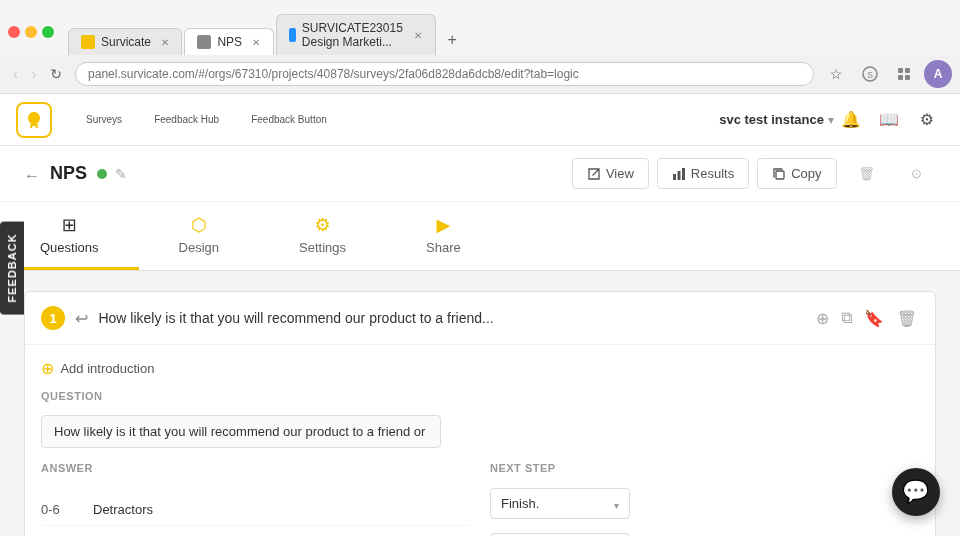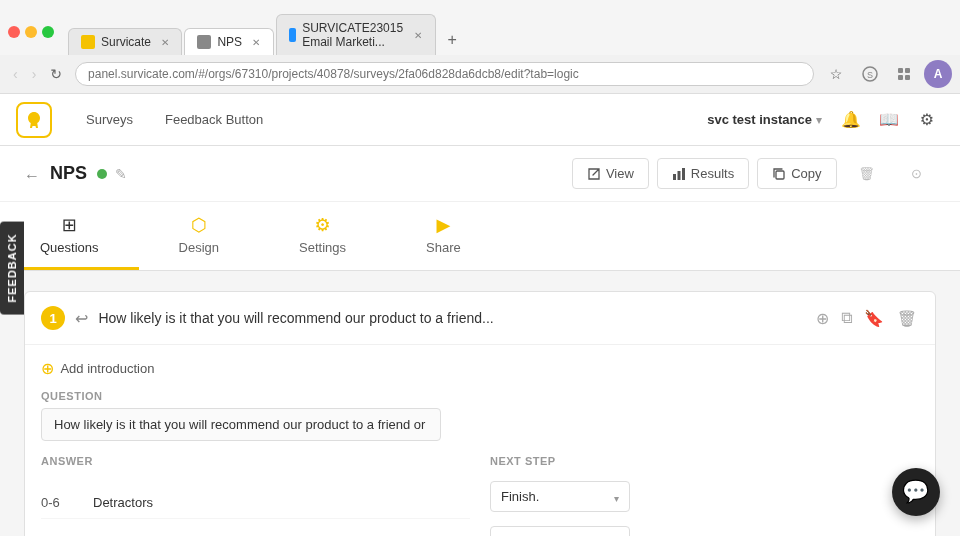--- a/index.html
+++ b/index.html
@@ -23,23 +23,23 @@
     .url-bar { flex: 1; background: #fff; border: 1px solid #ccc; border-radius: 20px; padding: 4px 12px; font-size: 12px; color: #737373; }
     .toolbar-icons { display: flex; gap: 6px; align-items: center; }
     .toolbar-icon { width: 28px; height: 28px; display: flex; align-items: center; justify-content: center; border-radius: 50%; cursor: pointer; font-size: 14px; color: #555; }
     .profile-avatar { width: 28px; height: 28px; border-radius: 50%; background: #8e7cc3; display: flex; align-items: center; justify-content: center; color: #fff; font-size: 12px; font-weight: bold; cursor: pointer; }
 
     
     .app-header { background: #fff; border-bottom: 1px solid #e0e0e0; display: flex; align-items: center; padding: 0 16px; height: 52px; }
     .logo { width: 36px; height: 36px; background: #fff; border: 2px solid #f5c200; border-radius: 8px; display: flex; align-items: center; justify-content: center; margin-right: 20px; }
     .logo svg { width: 22px; height: 22px; }
     .nav-links { display: flex; gap: 4px; }
-    .nav-link { padding: 8px 14px; font-size: 13px; color: #555; cursor: pointer; border-radius: 4px; white-space: nowrap; }
+    .nav-link { padding: 8px 14px; font-size: 10px; color: #555; cursor: pointer; border-radius: 4px; white-space: nowrap; }
     .upgrade-btn { background: #f5c200; color: #000; font-weight: 700; border: none; padding: 10px 20px; border-radius: 4px; cursor: pointer; font-size: 13px; margin-left: 20px; }
-    .header-right { margin-left: auto; display: flex; align-items: center; gap: 12px; }
+    .header-right { margin-left: auto; display: flex; align-items: center; }
     .instance-selector { display: flex; align-items: center; gap: 4px; cursor: pointer; text-align: right; }
     .instance-name { font-weight: 600; font-size: 13px; color: #333; }
     .instance-sub { font-size: 11px; color: #777; }
     .header-icons { display: flex; gap: 4px; }
     .header-icon { width: 34px; height: 34px; display: flex; align-items: center; justify-content: center; border-radius: 50%; cursor: pointer; color: #555; font-size: 16px; }
     .back-link { color: #888; cursor: pointer; margin-right: 10px; font-size: 16px; }
     .survey-title { font-size: 18px; font-weight: 700; color: #222; margin-right: 10px; }
     .survey-actions { margin-left: auto; display: flex; gap: 8px; }
     .action-btn { display: flex; align-items: center; gap: 5px; padding: 7px 14px; border: 1px solid #ddd; border-radius: 4px; background: #fff; color: #555; font-size: 13px; cursor: pointer; }
     .action-btn svg { width: 14px; height: 14px; }
@@ -59,21 +59,21 @@
     .question-number { background: #f5c200; color: #fff; width: 24px; height: 24px; border-radius: 50%; display: flex; align-items: center; justify-content: center; font-weight: 700; font-size: 13px; flex-shrink: 0; }
     .question-icon { color: #888; font-size: 16px; }
     .question-text-preview { flex: 1; font-size: 14px; color: #333; }
     .question-tools { display: flex; gap: 8px; margin-left: auto; }
     .q-tool { color: #aaa; cursor: pointer; font-size: 16px; padding: 2px; }
 
     
     .question-body { padding: 14px 16px; }
     .add-intro { display: flex; align-items: center; gap: 6px; font-size: 13px; color: #555; cursor: pointer; margin-bottom: 12px; }
     .add-intro-icon { color: #f5c200; font-size: 16px; }
-    .field-label { font-size: 11px; color: #999; text-transform: uppercase; font-weight: 600; margin-bottom: 6px; letter-spacing: 0.5px; }
+    .field-label { font-size: 11px; color: #999; text-transform: uppercase; font-weight: 600; margin-bottom: 13px; letter-spacing: 0.5px; }
     .question-input { width: 100%; max-width: 400px; padding: 8px 12px; border: 1px solid #ddd; border-radius: 4px; font-size: 13px; color: #333; background: #fafafa; }
 
     
     .answer-section { margin-top: 14px; display: grid; grid-template-columns: 1fr 1fr; gap: 0 20px; }
     .answer-col-label { font-size: 11px; color: #999; text-transform: uppercase; font-weight: 600; margin-bottom: 8px; letter-spacing: 0.5px; }
     .answer-rows { }
     .answer-row { display: flex; align-items: center; padding: 8px 0; border-bottom: 1px solid #f5f5f5; gap: 12px; margin-top: 20px; }
     .answer-range { font-size: 13px; color: #555; min-width: 40px; }
     .answer-type { font-size: 13px; color: #333; flex: 1; }
     .next-step-row { display: flex; align-items: center; padding: 6px 0; }
@@ -102,21 +102,21 @@
         <span>Survicate</span>
         <span class="tab-close">✕</span>
       </div>
       <div class="browser-tab active">
         <div style="width:14px;height:14px;border-radius:2px;background:#888;"></div>
         <span>NPS</span>
         <span class="tab-close">✕</span>
       </div>
       <div class="browser-tab">
         <div style="width:14px;height:14px;border-radius:2px;background:#1e90ff;"></div>
-        <span>SURVICATE23015 Email Marketi...</span>
+        <span>SURVICATE23015 Design Marketi...</span>
         <span class="tab-close">✕</span>
       </div>
       <div class="tab-new">+</div>
     </div>
   </div>
   <div class="address-bar">
     <div class="nav-btns">
       <button class="nav-btn" disabled="">‹</button>
       <button class="nav-btn" disabled="">›</button>
       <button class="nav-btn">↻</button>
@@ -144,20 +144,21 @@
 </div>
 
 <div class="app-header">
   <div class="logo">
     <svg width="22" height="22" viewBox="0 0 22 22">
         <path d="M11 3C7.686 3 5 5.686 5 9c0 2.12 1.09 3.99 2.74 5.1L7 19h2l.5-2h3l.5 2h2l-.74-4.9C15.91 12.99 17 11.12 17 9c0-3.314-2.686-6-6-6z" fill="#f5c200"></path>
       </svg>
   </div>
   <div class="nav-links">
     <div class="nav-link">Surveys</div>
+    <div class="nav-link">Feedback Hub</div>
     <div class="nav-link">Feedback Button</div>
   </div>
   <div class="header-right">
     <div class="instance-selector">
       <div>
         <div class="instance-name">svc test instance</div>
       </div>
       <span style="color:#999;font-size:12px;">▾</span>
     </div>
     <div class="header-icons">

